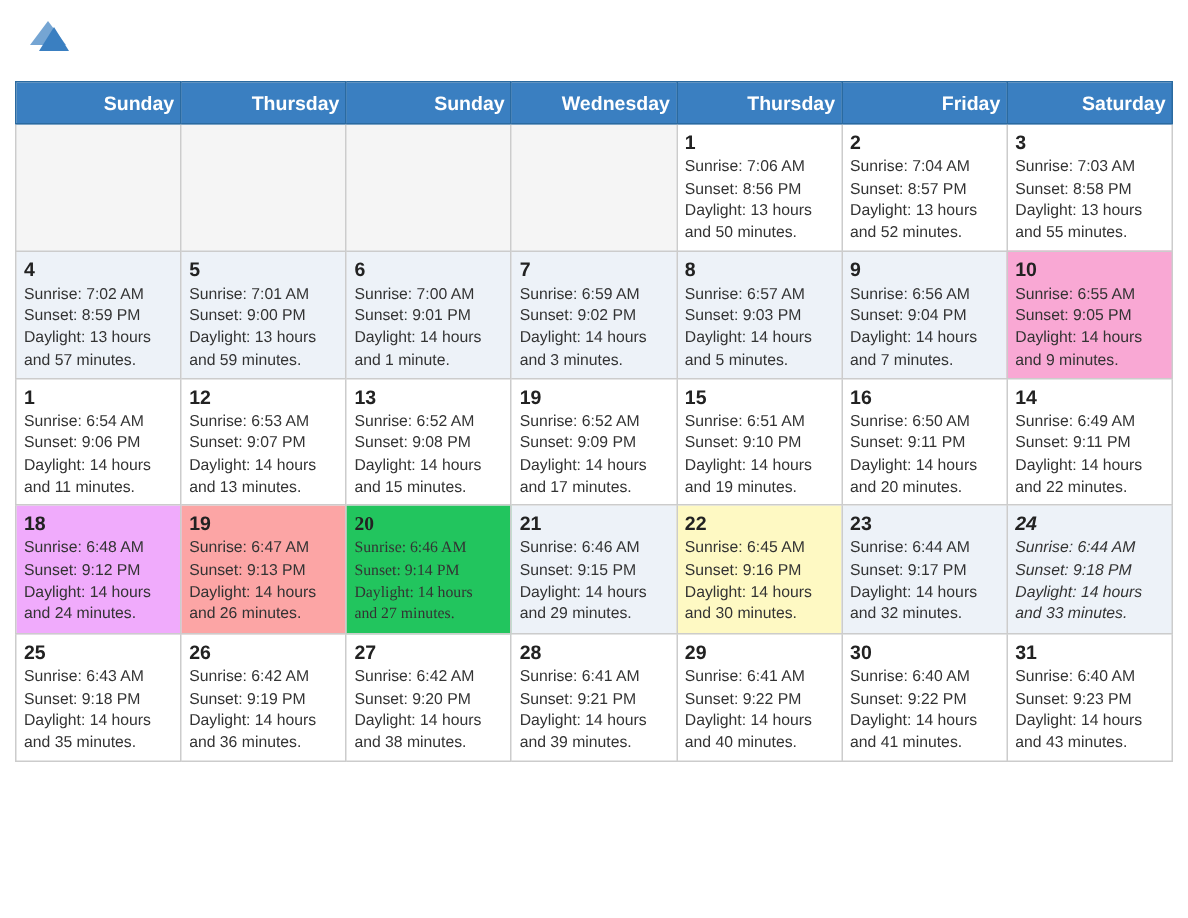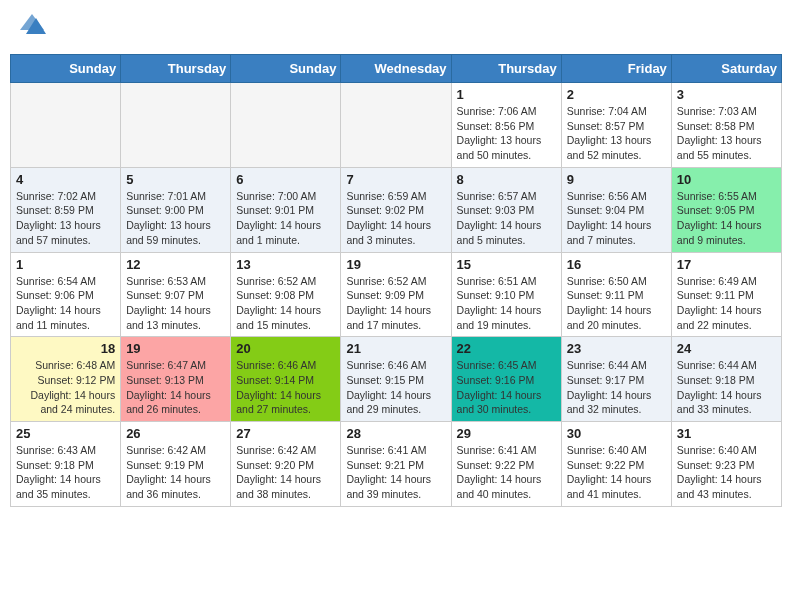--- a/index.html
+++ b/index.html
@@ -174,21 +174,21 @@
           <div class="day-info">Sunrise: 6:59 AM<br>Sunset: 9:02 PM<br>Daylight: 14 hours<br>and 3 minutes.</div>
         </td>
         <td style="background: rgb(237, 242, 248);">
           <span class="day-number">8</span>
           <div class="day-info">Sunrise: 6:57 AM<br>Sunset: 9:03 PM<br>Daylight: 14 hours<br>and 5 minutes.</div>
         </td>
         <td style="background: rgb(237, 242, 248);">
           <span class="day-number">9</span>
           <div class="day-info">Sunrise: 6:56 AM<br>Sunset: 9:04 PM<br>Daylight: 14 hours<br>and 7 minutes.</div>
         </td>
-        <td style="background: #86efac;">
+        <td style="background: #f9a8d4;">
           <span class="day-number">10</span>
           <div class="day-info">Sunrise: 6:55 AM<br>Sunset: 9:05 PM<br>Daylight: 14 hours<br>and 9 minutes.</div>
         </td>
       </tr>
       <tr>
         <td>
           <span class="day-number">1</span>
           <div class="day-info">Sunrise: 6:54 AM<br>Sunset: 9:06 PM<br>Daylight: 14 hours<br>and 11 minutes.</div>
         </td>
         <td>
@@ -205,50 +205,50 @@
         </td>
         <td>
           <span class="day-number">15</span>
           <div class="day-info">Sunrise: 6:51 AM<br>Sunset: 9:10 PM<br>Daylight: 14 hours<br>and 19 minutes.</div>
         </td>
         <td>
           <span class="day-number">16</span>
           <div class="day-info">Sunrise: 6:50 AM<br>Sunset: 9:11 PM<br>Daylight: 14 hours<br>and 20 minutes.</div>
         </td>
         <td>
-          <span class="day-number">17</span>
+          <span class="day-number">14</span>
           <div class="day-info">Sunrise: 6:49 AM<br>Sunset: 9:11 PM<br>Daylight: 14 hours<br>and 22 minutes.</div>
         </td>
       </tr>
       <tr class="row-alt">
-        <td style="background: #fef9c3; text-align: right;">
+        <td style="background: #f0abfc;">
           <span class="day-number">18</span>
           <div class="day-info">Sunrise: 6:48 AM<br>Sunset: 9:12 PM<br>Daylight: 14 hours<br>and 24 minutes.</div>
         </td>
         <td style="background: #fca5a5;">
           <span class="day-number">19</span>
           <div class="day-info">Sunrise: 6:47 AM<br>Sunset: 9:13 PM<br>Daylight: 14 hours<br>and 26 minutes.</div>
         </td>
-        <td style="background: #84cc16;">
+        <td style="background: #22c55e; font-family: Liberation Serif, serif;">
           <span class="day-number">20</span>
           <div class="day-info">Sunrise: 6:46 AM<br>Sunset: 9:14 PM<br>Daylight: 14 hours<br>and 27 minutes.</div>
         </td>
         <td style="background: rgb(237, 242, 248); margin-top: 28px;">
           <span class="day-number">21</span>
           <div class="day-info">Sunrise: 6:46 AM<br>Sunset: 9:15 PM<br>Daylight: 14 hours<br>and 29 minutes.</div>
         </td>
-        <td style="background: #14b8a6; margin-left: 46px;">
+        <td style="background: #fef9c3; margin-left: 46px;">
           <span class="day-number">22</span>
           <div class="day-info">Sunrise: 6:45 AM<br>Sunset: 9:16 PM<br>Daylight: 14 hours<br>and 30 minutes.</div>
         </td>
         <td style="background: rgb(237, 242, 248);">
           <span class="day-number">23</span>
           <div class="day-info">Sunrise: 6:44 AM<br>Sunset: 9:17 PM<br>Daylight: 14 hours<br>and 32 minutes.</div>
         </td>
-        <td style="background: rgb(237, 242, 248);">
+        <td style="background: rgb(237, 242, 248); font-style: italic;">
           <span class="day-number">24</span>
           <div class="day-info">Sunrise: 6:44 AM<br>Sunset: 9:18 PM<br>Daylight: 14 hours<br>and 33 minutes.</div>
         </td>
       </tr>
       <tr>
         <td>
           <span class="day-number">25</span>
           <div class="day-info">Sunrise: 6:43 AM<br>Sunset: 9:18 PM<br>Daylight: 14 hours<br>and 35 minutes.</div>
         </td>
         <td>

